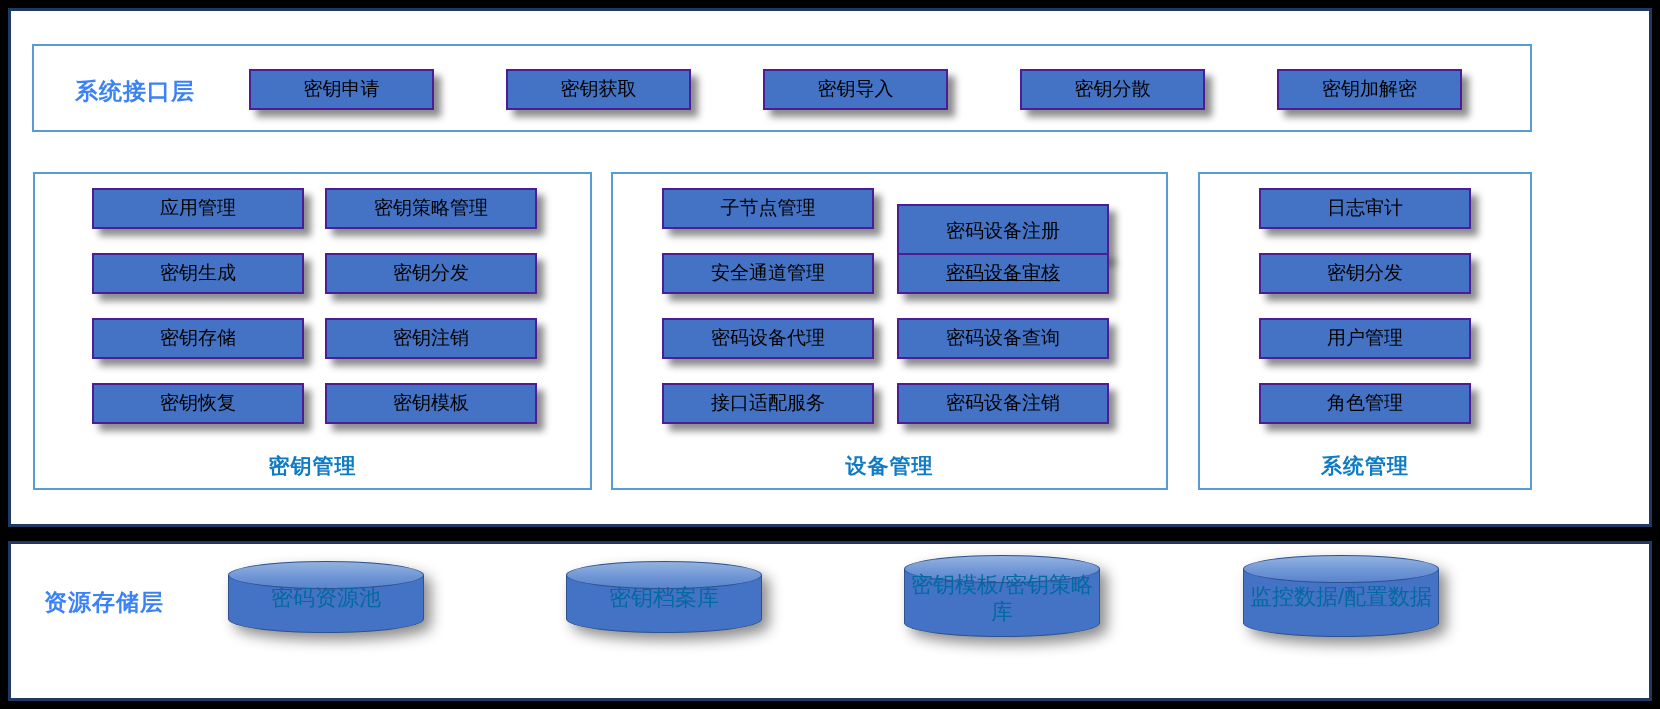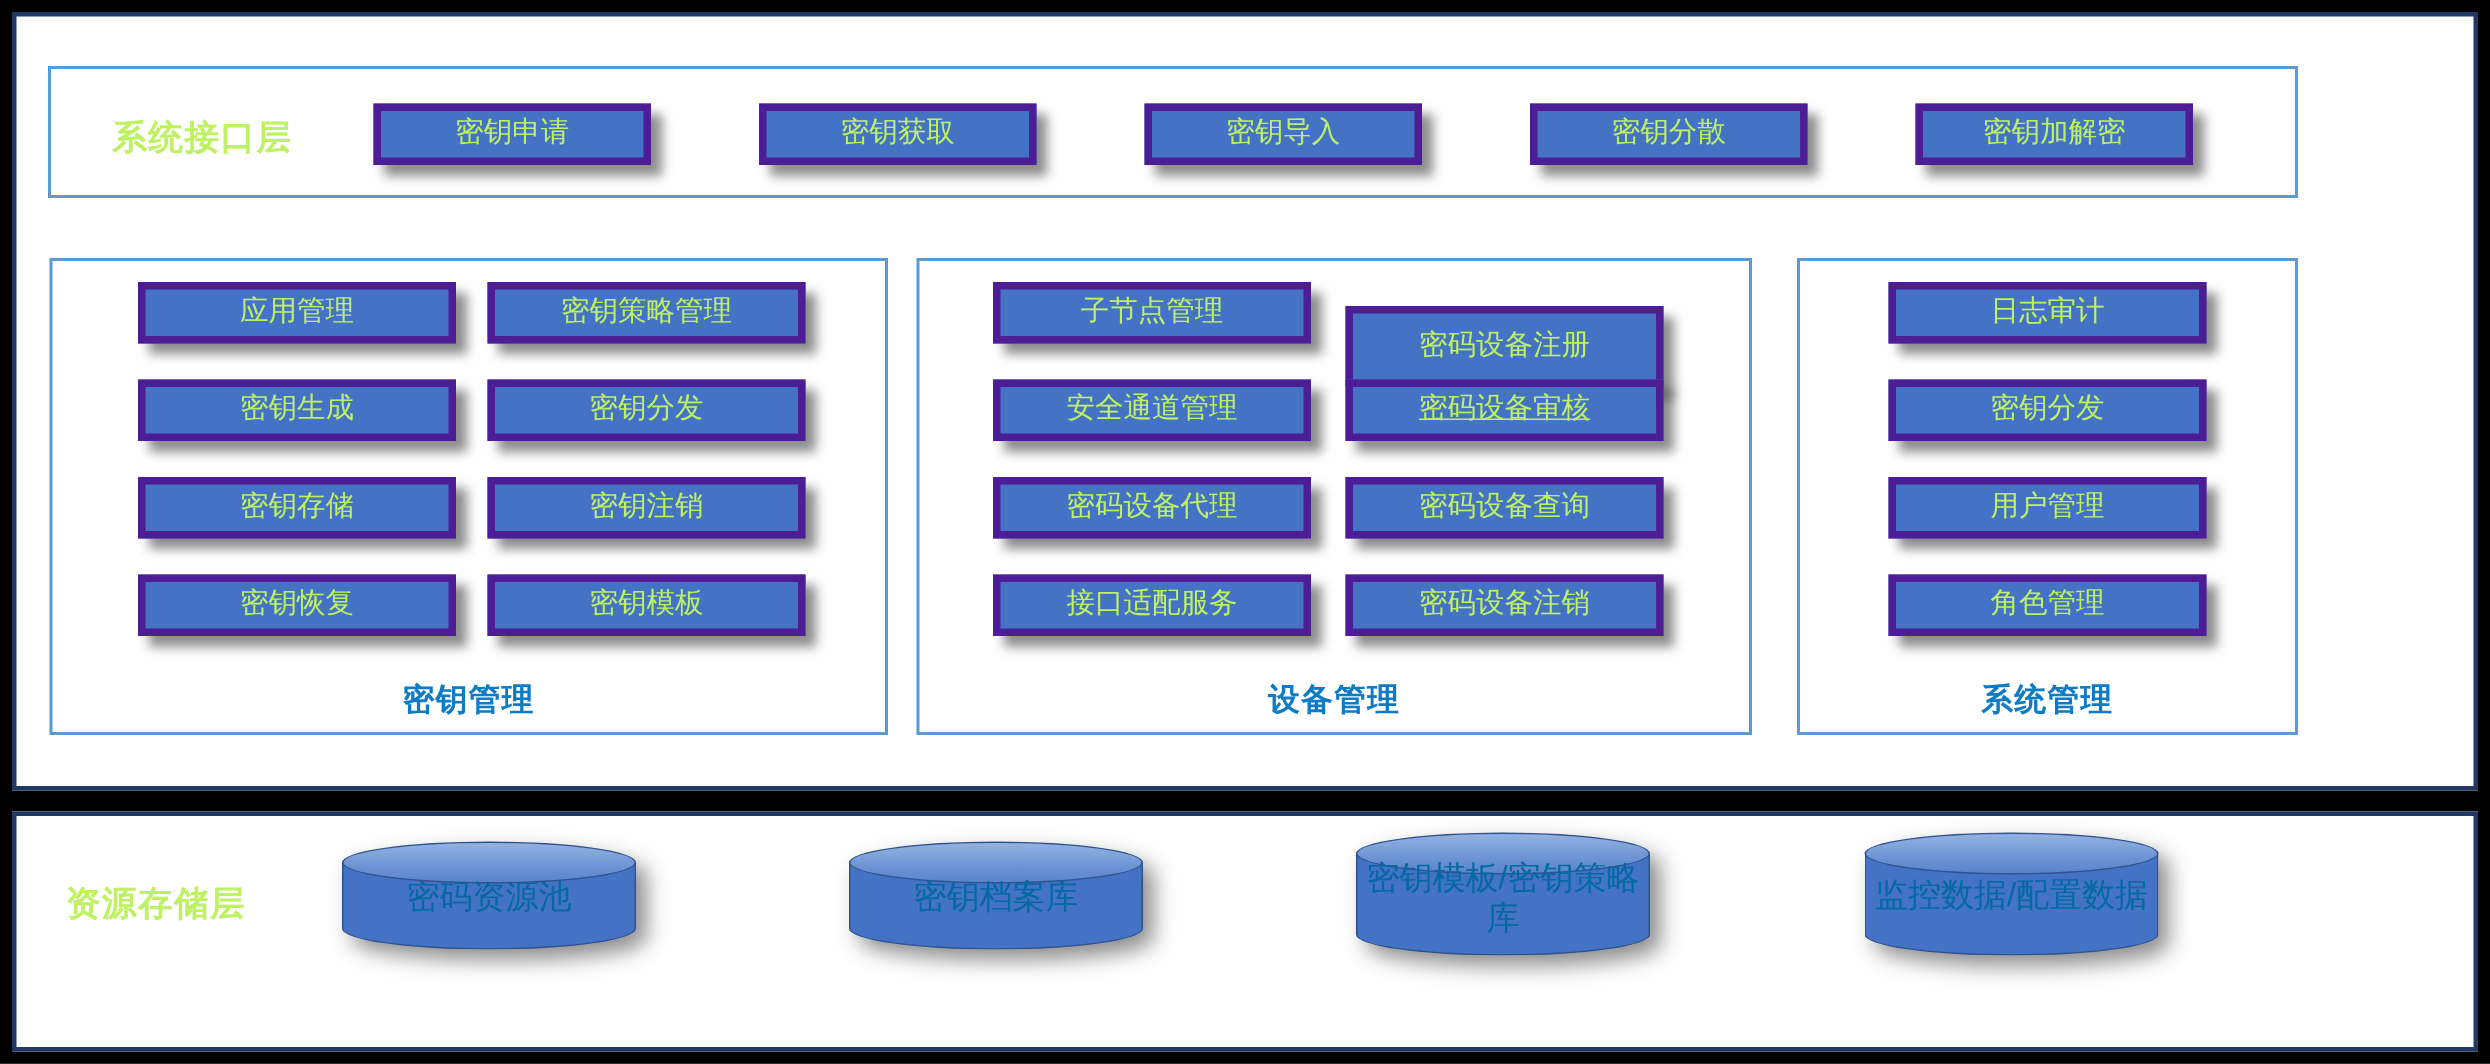--- a/index.html
+++ b/index.html
@@ -25,42 +25,42 @@
     position: absolute;
     background: #ffffff;
     border: 2px solid #5B9BD5;
   }
 
   
   .layer-title {
     position: absolute;
     font-size: 23px;
     font-weight: bold;
-    color: #bef264;
+    color: #3b82f6;
     letter-spacing: 1px;
     white-space: nowrap;
   }
 
   
   .group-caption {
     position: absolute;
     font-size: 21px;
     font-weight: bold;
     color: #0F7BC4;
     text-align: center;
     white-space: nowrap;
     letter-spacing: 1px;
   }
 
   
   .btn {
     position: absolute;
     background: #4472C4;
-    border: 5px solid #4c1d95;
-    color: #bef264;
+    border: 2px solid #4c1d95;
+    color: #000000;
     font-size: 19px;
     display: flex;
     align-items: center;
     justify-content: center;
     text-align: center;
     box-shadow: 7px 7px 7px rgba(0,0,0,0.45);
     white-space: nowrap;
     line-height: 1.1;
   }
 

